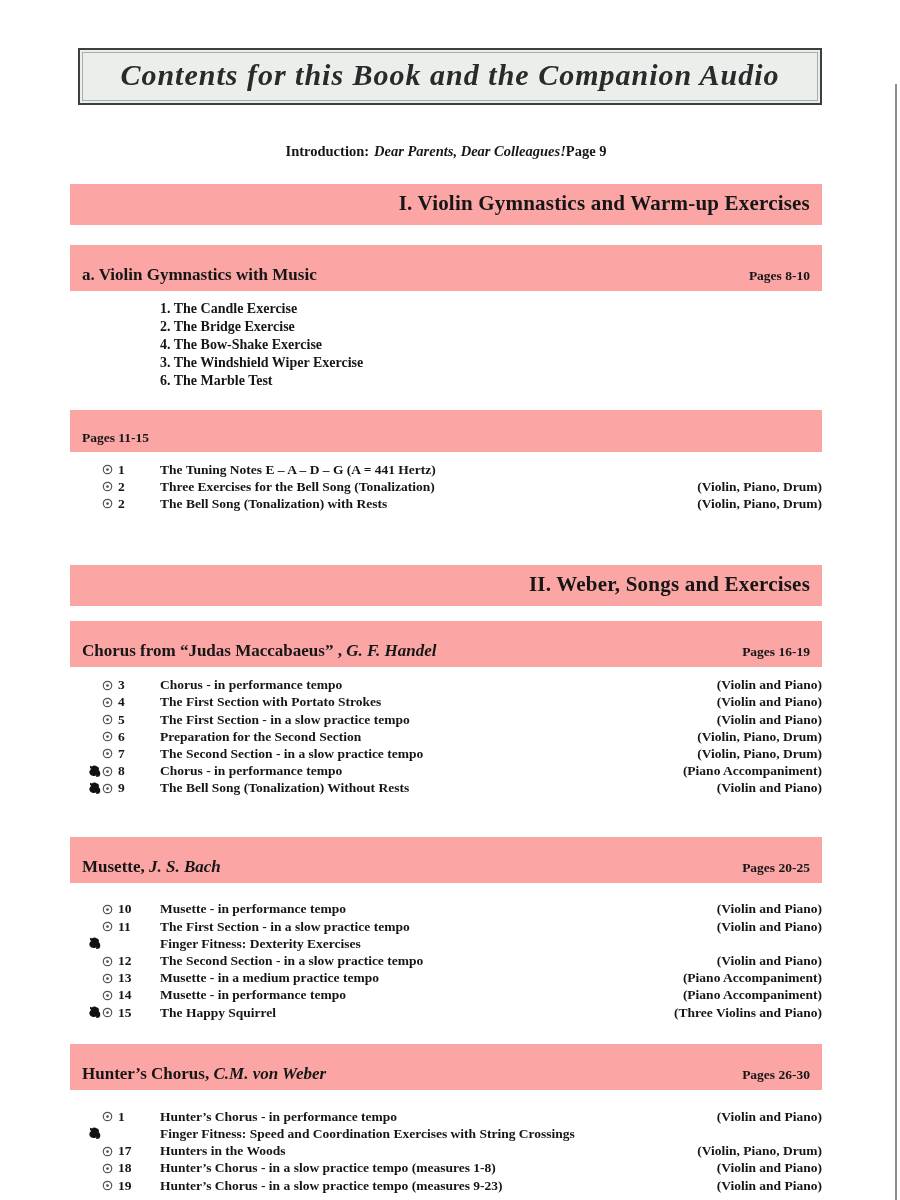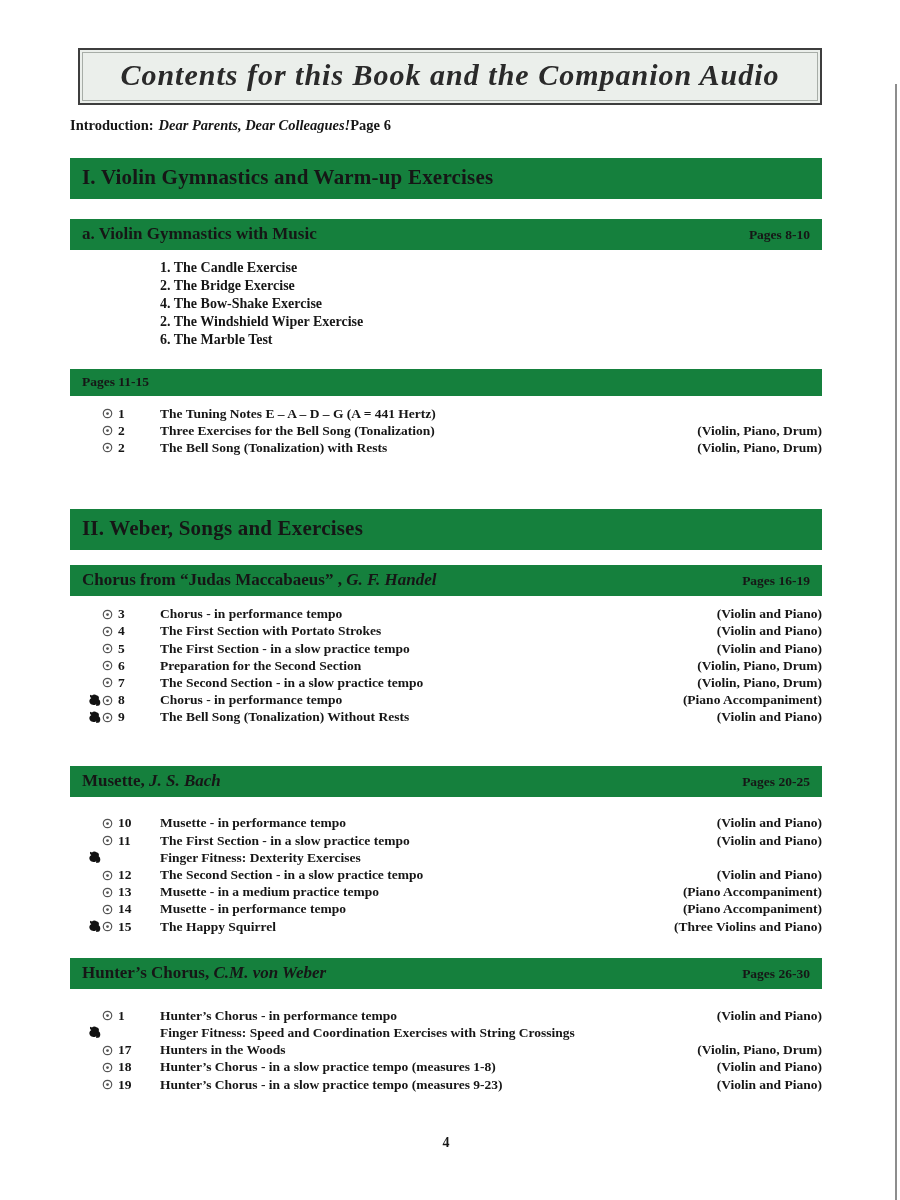--- a/index.html
+++ b/index.html
@@ -14,29 +14,29 @@
 
   
   .banner{margin:48px 0 0 8px;border:2px solid #3e3e3e;background:#ebefeb;padding:2px;}
   .banner-inner{border:1px solid #a7ada7;padding:5px 16px 8px;text-align:center;}
   .banner-title{
     font-size:30px;font-weight:bold;font-style:italic;letter-spacing:1px;
     color:#2a2a2a;
   }
 
   
-  .intro-row{display:flex;justify-content:flex-start;margin-top:12px;
+  .intro-row{display:flex;justify-content:center;margin-top:38px;
     font-size:14.5px;font-weight:bold;}
   .intro-left .it{font-style:italic;}
   .intro-left .lbl{margin-right:5px;}
 
   
-  .bar{background:#15803d;}
+  .bar{background:#fca5a5;text-align:right;}
   .bar-main{margin-top:24px;padding:7px 12px 9px;font-size:21px;font-weight:bold;letter-spacing:.2px;}
-  .bar-sub{margin-top:20px;padding:5px 12px 6px;font-size:17px;font-weight:bold;
+  .bar-sub{margin-top:20px;padding:20px 12px 6px;font-size:17px;font-weight:bold;
     display:flex;justify-content:space-between;align-items:baseline;}
   .bar-pages{font-size:13.5px;font-weight:bold;white-space:nowrap;}
   .it{font-style:italic;}
 
   
   .exercises{margin:9px 0 0 90px;padding:0;list-style:none;
     font-size:14px;font-weight:bold;line-height:18px;}
 
   
   .tracks{margin-top:9px;font-size:13.5px;font-weight:bold;}
@@ -79,34 +79,34 @@
     <div class="banner">
       <div class="banner-inner">
         <span class="banner-title">Contents for this Book and the Companion Audio</span>
       </div>
     </div>
 
     <div class="intro-row">
       <div class="intro-left">
         <span class="lbl">Introduction:</span><span class="it">Dear Parents, Dear Colleagues!</span>
       </div>
-      <div>Page 6</div>
+      <div>Page 9</div>
     </div>
 
     <div class="bar bar-main">I. Violin Gymnastics and Warm-up Exercises</div>
 
     <div class="bar bar-sub">
       <span>a. Violin Gymnastics with Music</span>
       <span class="bar-pages">Pages 8-10</span>
     </div>
     <ul class="exercises">
       <li>1. The Candle Exercise</li>
       <li>2. The Bridge Exercise</li>
       <li>4. The Bow-Shake Exercise</li>
-      <li>2. The Windshield Wiper Exercise</li>
+      <li>3. The Windshield Wiper Exercise</li>
       <li>6. The Marble Test</li>
     </ul>
 
     <div class="bar bar-sub">
       <span class="bar-pages">Pages 11-15</span>
     </div>
 
     <div class="tracks">
       <div class="track">
         <span class="c-sq"></span>

